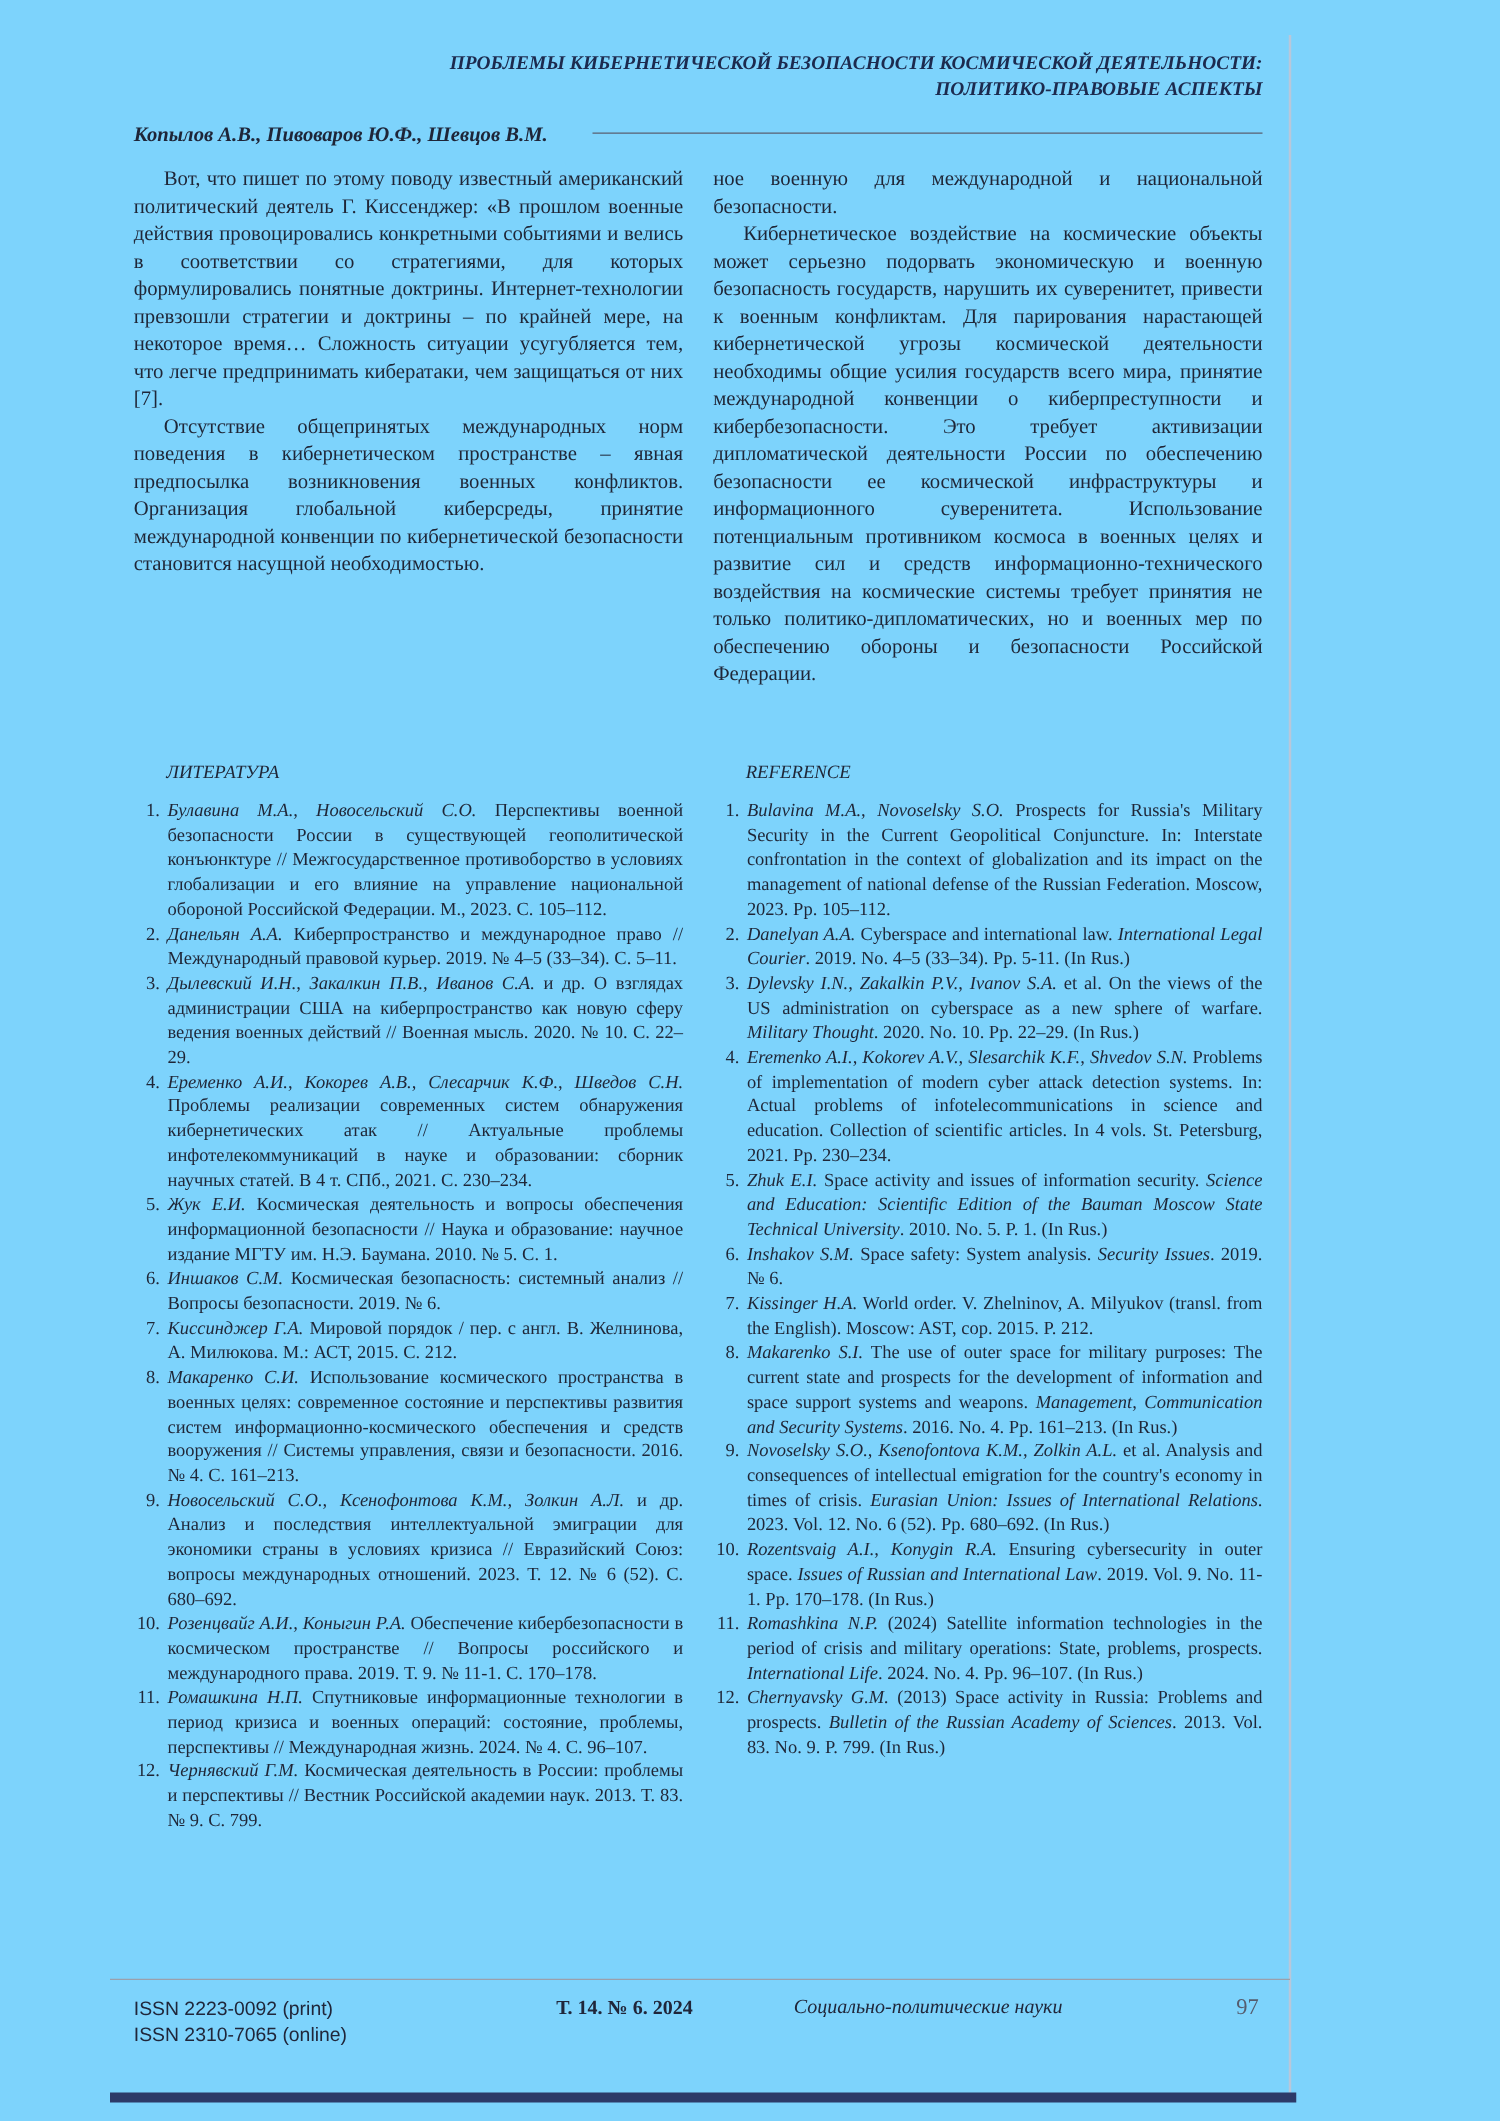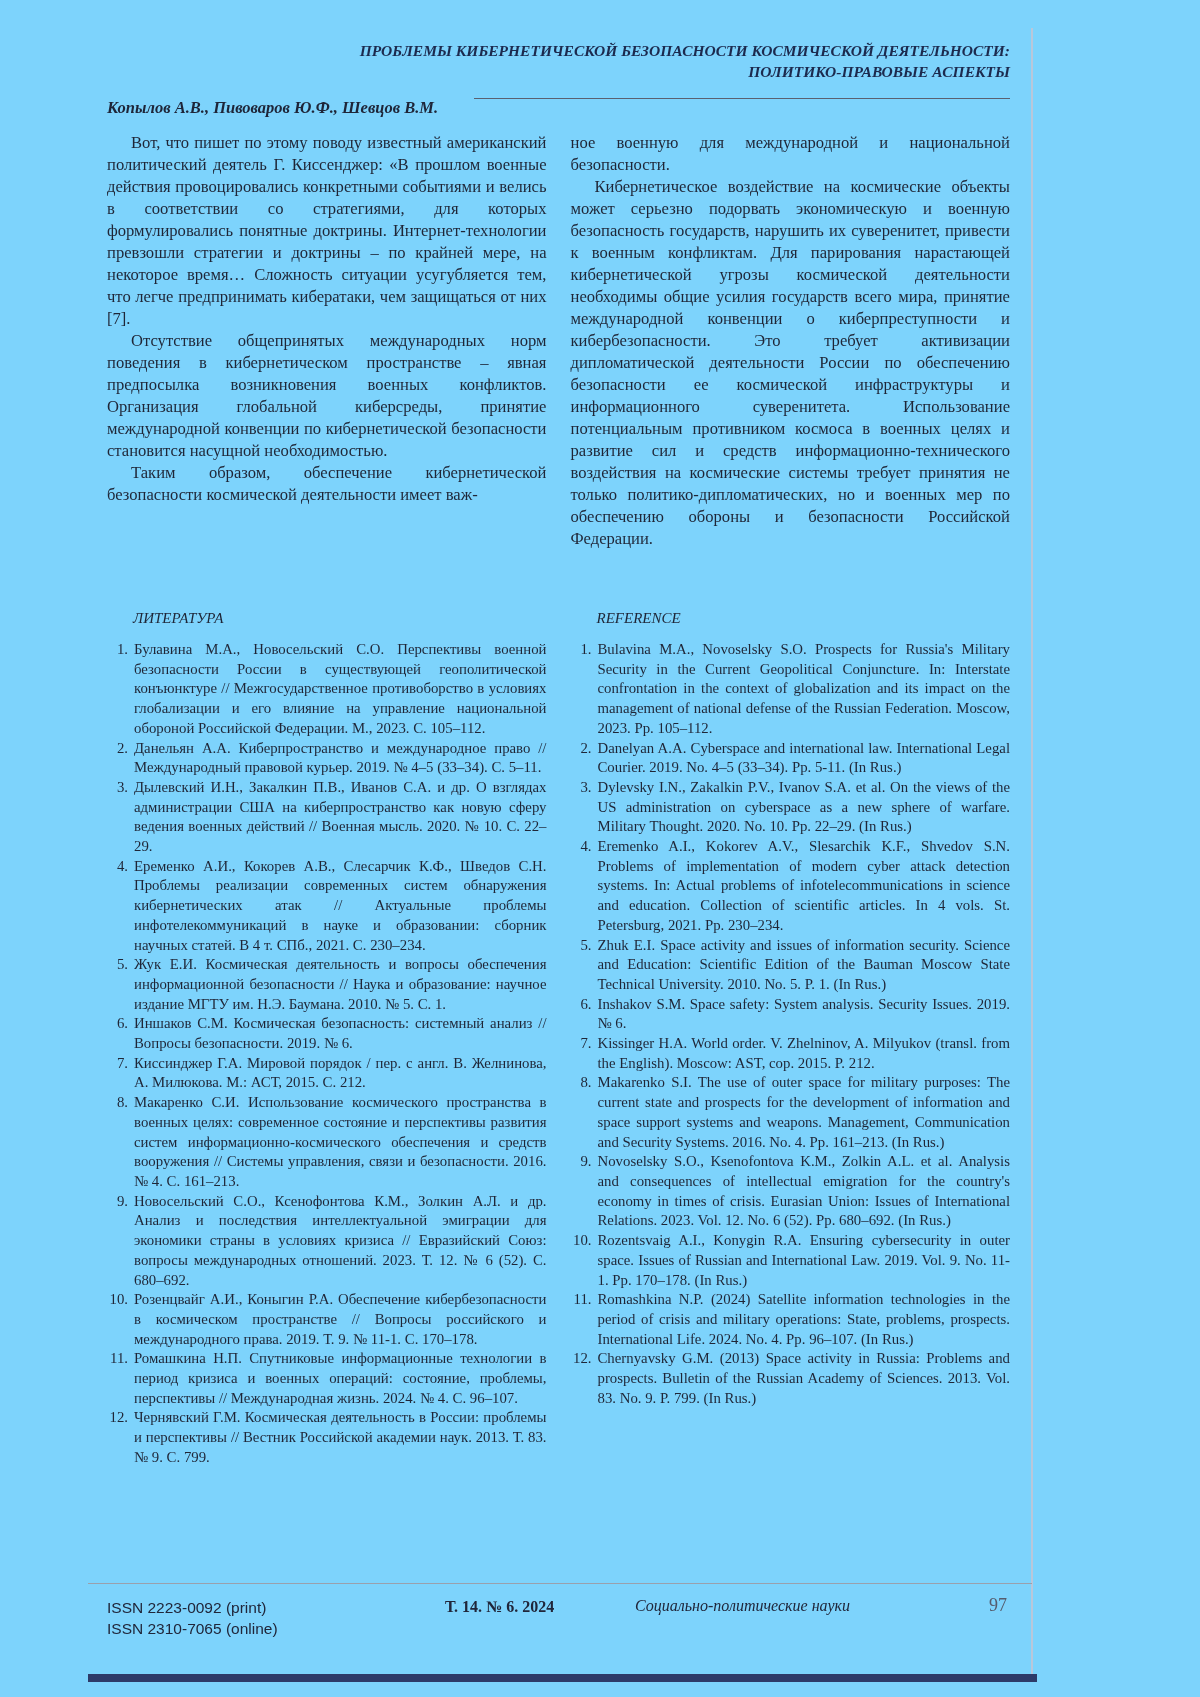--- a/index.html
+++ b/index.html
@@ -18,21 +18,21 @@
   .content { position: absolute; left: 107px; top: 0; width: 903px; }
 
   
   .running-title {
     margin-top: 40px;
     text-align: right;
     font-style: italic; font-weight: bold;
     font-size: 15.5px; line-height: 21px;
     color: #1c2a4e;
   }
-  .authors-row { display: flex; align-items: flex-start; margin-top: 16px; gap: 28px; }
+  .authors-row { display: flex; align-items: center; margin-top: 16px; gap: 28px; }
   .authors { font-weight: bold; font-style: italic; font-size: 16.5px; white-space: nowrap; color: #1e2538; }
   .authors-line { flex: 1; border-bottom: 1.5px solid #5a6070; margin-left: 8px; margin-bottom: 3px; }
 
   
   .columns { display: grid; grid-template-columns: 1fr 1fr; column-gap: 24px; }
   .article-body { margin-top: 14px; font-size: 16.6px; line-height: 22px; text-align: justify; }
   .article-body p { text-align: justify; }
   p.indent { text-indent: 24px; }
   .section-heading {
     font-size: 16.5px; font-weight: normal; letter-spacing: 0.4px;
@@ -44,21 +44,21 @@
   .ref-heading {
     font-style: italic; font-weight: normal; font-size: 15px;
     padding-left: 26px; margin-bottom: 13px; text-align: left; margin-top: 26px;
   }
   .ref-list { list-style: none; counter-reset: refc; font-size: 14.8px; line-height: 19.7px; }
   .ref-list li { counter-increment: refc; position: relative; padding-left: 27px; text-align: justify; }
   .ref-list li::before {
     content: counter(refc) ".";
     position: absolute; left: 0; top: 0; width: 21px; text-align: right;
   }
-  .it { }
+  .it { font-style: italic; }
 
   
   .footer { position: absolute; left: 88px; top: 1583px; width: 944px; }
   .footer-rule { height: 1px; background: #9aa0ac; }
   .footer-row { position: relative; height: 50px; margin-top: 13px; }
   .issn {
     position: absolute; left: 19px; top: 0;
     font-family: "Liberation Sans", sans-serif;
     font-size: 15.5px; line-height: 21px; color: #20263a;
   }
@@ -85,21 +85,20 @@
       <div class="authors-row">
         <span class="authors">Копылов А.В., Пивоваров Ю.Ф., Шевцов В.М.</span>
         <span class="authors-line"></span>
       </div>
     </header>
 
     <main class="columns article-body">
       <div class="col" lang="ru">
         <p class="indent">Вот, что пишет по этому поводу известный американский политический деятель Г. Киссенджер: «В прошлом военные действия провоцировались конкретными событиями и велись в соответствии со стратегиями, для которых формулировались понятные доктрины. Интернет-технологии превзошли стратегии и доктрины – по крайней мере, на некоторое время… Сложность ситуации усугубляется тем, что легче предпринимать кибератаки, чем защищаться от них [7].</p>
         <p class="indent">Отсутствие общепринятых международных норм поведения в кибернетическом пространстве – явная предпосылка возникновения военных конфликтов. Организация глобальной киберсреды, принятие международной конвенции по кибернетической безопасности становится насущной необходимостью.</p>
-        <p class="indent">Таким образом, обеспечение кибернетической безопасности космической деятельности имеет важ-</p>
       </div>
       <div class="col" lang="ru">
         <p>ное военную для международной и национальной безопасности.</p>
         <p class="indent">Кибернетическое воздействие на космические объекты может серьезно подорвать экономическую и военную безопасность государств, нарушить их суверенитет, привести к военным конфликтам. Для парирования нарастающей кибернетической угрозы космической деятельности необходимы общие усилия государств всего мира, принятие международной конвенции о киберпреступности и кибербезопасности. Это требует активизации дипломатической деятельности России по обеспечению безопасности ее космической инфраструктуры и информационного суверенитета. Использование потенциальным противником космоса в военных целях и развитие сил и средств информационно-технического воздействия на космические системы требует принятия не только политико-дипломатических, но и военных мер по обеспечению обороны и безопасности Российской Федерации.</p>
       </div>
     </main>
 
     <section class="columns refs">
       <div class="col" lang="ru">
         <h3 class="ref-heading">ЛИТЕРАТУРА</h3>

